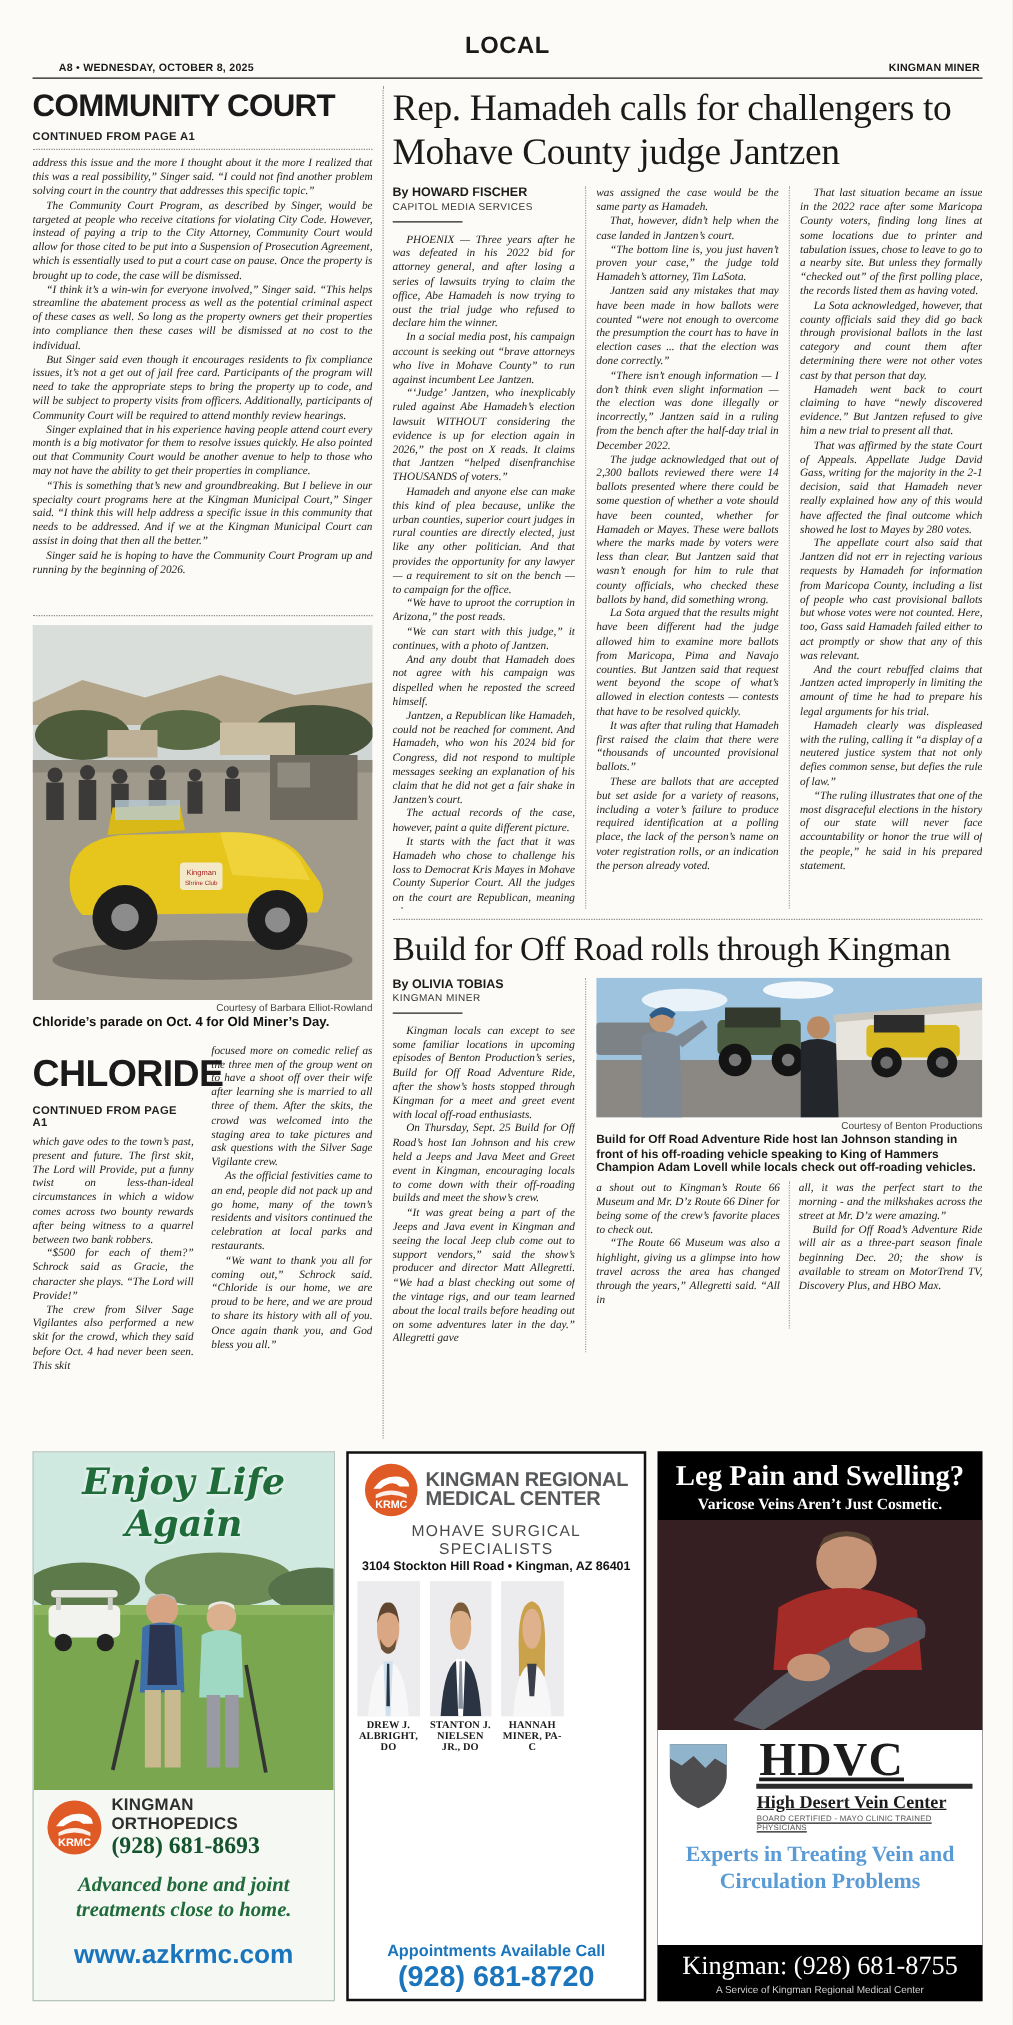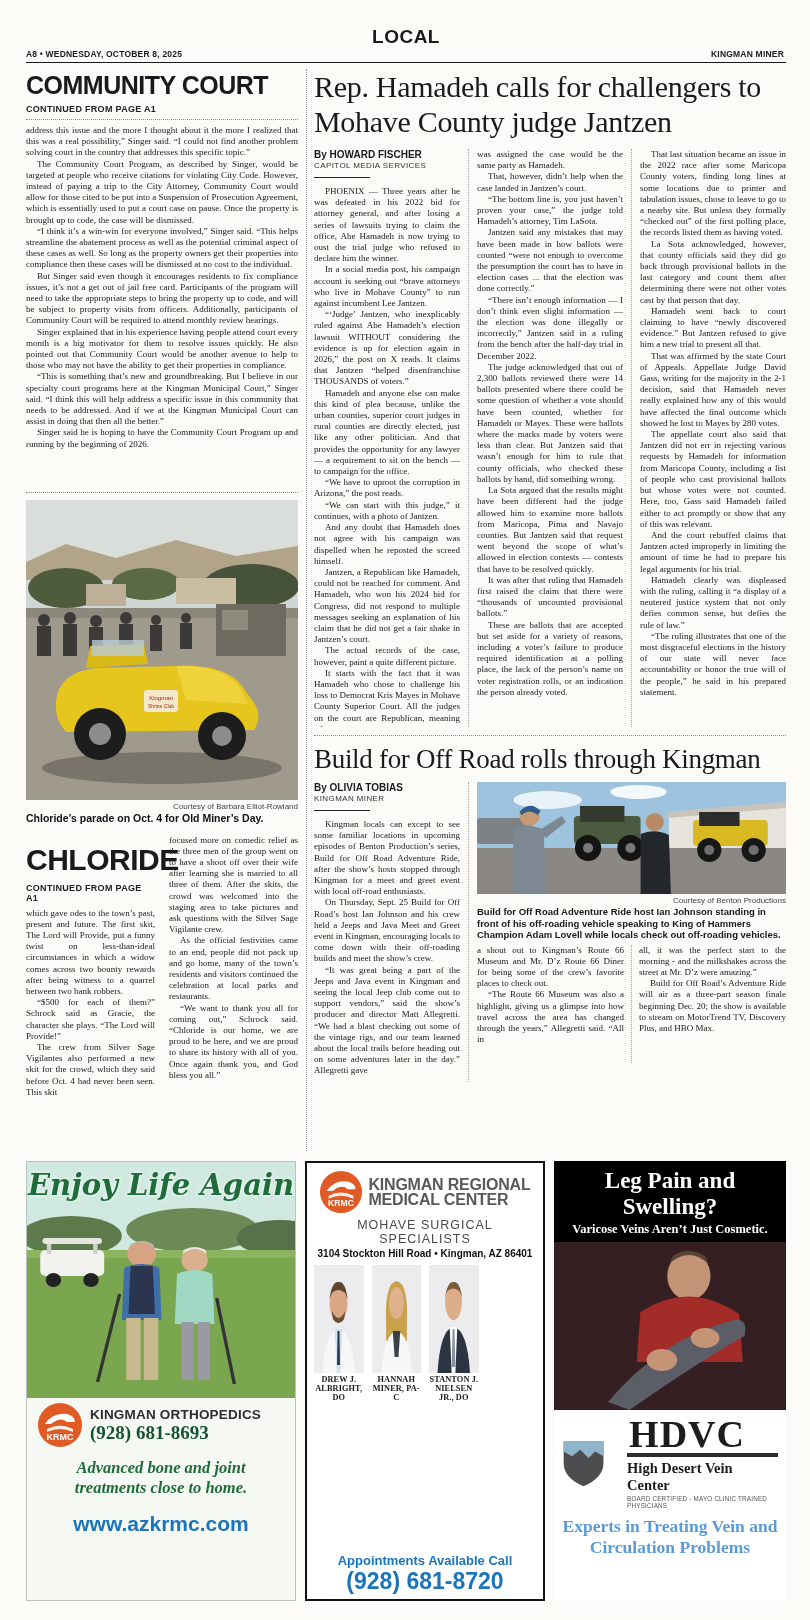--- a/index.html
+++ b/index.html
@@ -1,35 +1,35 @@
 <!DOCTYPE html>
 <html><head>
 <meta charset="utf-8">
 <style>
   html,body{margin:0;padding:0;background:#e9e7e2;}
   .page{position:relative;width:810px;height:1620px;margin:0 auto;background:#fcfbf8;
         box-sizing:border-box;padding:28px 24px 14px 26px;overflow:hidden;
         font-family:"Liberation Serif",serif;color:#1a1a1a;}
   
   .masthead{position:relative;height:34px;border-bottom:1.6px solid #1a1a1a;}
-  .mh-left{position:absolute;left:0;bottom:3px;font:700 8.5px "Liberation Sans",sans-serif;letter-spacing:.2px;}
+  .mh-left{position:absolute;left:21px;bottom:3px;font:700 8.5px "Liberation Sans",sans-serif;letter-spacing:.2px;}
   .mh-center{position:absolute;left:0;right:0;top:-2px;text-align:center;
              font:800 19px "Liberation Sans",sans-serif;letter-spacing:.5px;}
   .mh-right{position:absolute;right:2px;bottom:3px;font:700 8.5px "Liberation Sans",sans-serif;letter-spacing:.2px;}
   
   .main{display:flex;height:1088px;overflow:hidden;}
   .left-col{width:272px;flex:none;}
   .vdiv{flex:none;border-left:1px dotted #979797;margin:6px 7px 0 8px;}
   .right-col{flex:1;min-width:0;}
   
   .sec-title{font:800 25px/1 "Liberation Sans",sans-serif;letter-spacing:-.5px;margin:10px 0 6px;}
   .continued{font:700 9px "Liberation Sans",sans-serif;color:#222;letter-spacing:.3px;margin:0 0 5px;}
   .dotrule{border:0;border-top:1px dotted #8a8a8a;margin:5px 0;}
   .news-body{font-size:9px;line-height:11.2px;text-align:justify;overflow:hidden;}
-  .news-body p{margin:0;text-indent:11px;}
+  .news-body p{margin:0;text-indent:11px;font-style:italic;}
   .no-first-indent > p:first-child{text-indent:0;}
   .credit{font:400 8px "Liberation Sans",sans-serif;color:#444;text-align:right;margin:2px 0 1px;}
   .photo-caption{font:700 10.5px/12.5px "Liberation Sans",sans-serif;color:#111;margin:1px 0 4px;}
   .byline{font:800 10px "Liberation Sans",sans-serif;}
   .byline-org{font:400 8px "Liberation Sans",sans-serif;letter-spacing:.4px;color:#333;margin-top:1px;}
   .byline-rule{width:56px;border:0;border-top:1.5px solid #222;margin:7px 0 8px;}
   
   .cc-body{height:362px;}
   .parade-fig{margin:7px 0 0;height:300px;}
   .parade-fig svg{display:block;width:100%;height:100%;}
@@ -54,21 +54,21 @@
   .off-fig{height:112px;margin:0;}
   .off-fig svg{display:block;width:100%;height:100%;}
   .off-caption{font:700 9.5px/11.5px "Liberation Sans",sans-serif;margin:1px 0 4px;}
   .off-two{display:flex;height:118px;overflow:hidden;}
   .off-two .ncol{flex:1;min-width:0;overflow:hidden;}
   .off-two .ncol + .ncol{border-left:1px dotted #a5a5a5;padding-left:7px;margin-left:7px;}
   
   .ads{display:flex;gap:9px;margin-top:10px;height:440px;}
   .ad{box-sizing:border-box;overflow:hidden;}
   
-  .ad-ortho{width:270px;flex:none;border:1px solid #b9c4bd;background:#ddeee7;display:flex;flex-direction:column;}
+  .ad-ortho{width:242px;flex:none;border:1px solid #b9c4bd;background:#ddeee7;display:flex;flex-direction:column;}
   .ortho-head{font:700 italic 29px/34px "DejaVu Serif",serif;color:#1f6b3a;text-align:center;
               background:#cfe9e0;padding-top:6px;text-shadow:0 0 4px #fff;}
   .ortho-fig{height:196px;margin:0;}
   .ortho-fig svg{display:block;width:100%;height:100%;}
   .ortho-bottom{flex:1;background:#f6f8f4;text-align:center;padding-top:4px;}
   .ortho-brandrow{display:flex;align-items:center;justify-content:flex-start;gap:7px;padding:0 10px;text-align:left;}
   .ortho-name{font:700 13.5px "Liberation Sans",sans-serif;color:#2e2e2e;letter-spacing:.2px;}
   .ortho-phone{font:700 19px "Liberation Serif",serif;color:#14532d;}
   .ortho-tagline{font:700 italic 16.5px/20px "Liberation Serif",serif;color:#1f6b3a;margin:10px 12px 0;}
   .ortho-web{font:700 21px "Liberation Sans",sans-serif;color:#1b75bc;margin-top:14px;}
@@ -86,21 +86,21 @@
   .surg-cta{font:700 13px "Liberation Sans",sans-serif;color:#1b75bc;margin-top:4px;}
   .surg-phone{font:700 23px "Liberation Sans",sans-serif;color:#1b75bc;}
   
   .ad-vein{flex:1;background:#000;display:flex;flex-direction:column;}
   .vein-head{color:#fff;text-align:center;padding:7px 4px 5px;}
   .vein-h1{font:700 23px "Liberation Serif",serif;}
   .vein-h2{font:700 12.5px "Liberation Serif",serif;margin-top:2px;}
   .vein-fig{height:168px;margin:0;}
   .vein-fig svg{display:block;width:100%;height:100%;}
   .vein-white{background:#fff;flex:1;padding:6px 8px 2px;}
-  .hdvc-row{display:flex;align-items:center;gap:22px;justify-content:center;}
+  .hdvc-row{display:flex;align-items:flex-start;gap:22px;justify-content:center;text-decoration:underline;}
   .hdvc-big{font:700 38px/36px "Liberation Serif",serif;color:#1c1c1c;border-bottom:4px solid #2b2b2b;
             letter-spacing:1px;padding:0 2px 1px;}
   .hdvc-name{font:700 14.5px "Liberation Serif",serif;color:#1c1c1c;margin-top:3px;}
   .hdvc-cert{font:400 6.3px "Liberation Sans",sans-serif;color:#555;letter-spacing:.2px;margin-top:1px;}
   .vein-tagline{font:700 17.5px/21px "Liberation Serif",serif;color:#5b9bd5;text-align:center;margin-top:7px;}
   .vein-bar{background:#000;color:#fff;text-align:center;padding:4px 0 5px;}
   .vein-phone{font:400 21px "Liberation Serif",serif;}
   .vein-svc{font:400 8px "Liberation Sans",sans-serif;color:#cfcfcf;margin-top:2px;}
 </style>
 </head>
@@ -406,37 +406,37 @@
             <path d="M38,46 Q52,60 66,46 L64,54 Q52,62 40,54 Z" fill="#6b5138"></path>
             <path d="M18,108 Q24,66 52,64 Q81,66 87,108 Z" fill="#f7f7f7"></path>
             <path d="M44,64 L60,64 L56,108 L48,108 Z" fill="#cfe0ee"></path>
             <path d="M50,66 L54,66 L55,100 L49,100 Z" fill="#2a3340"></path>
           </svg>
           <figcaption>DREW J. ALBRIGHT, DO</figcaption>
         </figure>
         <figure class="doc">
           <svg viewBox="0 0 105 108" preserveAspectRatio="none">
             <rect width="105" height="108" fill="#ececee"></rect>
-            <path d="M30,60 Q26,18 52,16 Q78,18 74,60 L74,76 L30,76 Z" fill="#c9a24b"></path>
-            <circle cx="52" cy="38" r="16" fill="#dfb28d"></circle>
-            <path d="M20,108 Q26,68 52,66 Q79,68 85,108 Z" fill="#f7f7f7"></path>
-            <path d="M44,66 L60,66 L56,92 L48,92 Z" fill="#3b3f4a"></path>
-          </svg>
-          <figcaption>HANNAH MINER, PA-C</figcaption>
-        </figure>
-        <figure class="doc">
-          <svg viewBox="0 0 105 108" preserveAspectRatio="none">
-            <rect width="105" height="108" fill="#ececee"></rect>
             <circle cx="52" cy="37" r="18" fill="#dcae88"></circle>
             <path d="M34,32 Q40,16 52,17 Q65,16 70,32 L64,26 Q52,21 39,26 Z" fill="#7a5b3a"></path>
             <path d="M18,108 Q24,64 52,62 Q81,64 87,108 Z" fill="#2b3442"></path>
             <path d="M44,62 L60,62 L56,108 L48,108 Z" fill="#fff"></path>
             <path d="M50,64 L54,64 L56,102 L48,102 Z" fill="#8a92a0"></path>
           </svg>
           <figcaption>STANTON J. NIELSEN JR., DO</figcaption>
+        </figure>
+        <figure class="doc">
+          <svg viewBox="0 0 105 108" preserveAspectRatio="none">
+            <rect width="105" height="108" fill="#ececee"></rect>
+            <path d="M30,60 Q26,18 52,16 Q78,18 74,60 L74,76 L30,76 Z" fill="#c9a24b"></path>
+            <circle cx="52" cy="38" r="16" fill="#dfb28d"></circle>
+            <path d="M20,108 Q26,68 52,66 Q79,68 85,108 Z" fill="#f7f7f7"></path>
+            <path d="M44,66 L60,66 L56,92 L48,92 Z" fill="#3b3f4a"></path>
+          </svg>
+          <figcaption>HANNAH MINER, PA-C</figcaption>
         </figure>
       </div>
       <div class="surg-cta">Appointments Available Call</div>
       <div class="surg-phone">(928) 681-8720</div>
     </div>
 
     <div class="ad ad-vein">
       <div class="vein-head">
         <div class="vein-h1">Leg Pain and Swelling?</div>
         <div class="vein-h2">Varicose Veins Aren’t Just Cosmetic.</div>
@@ -460,15 +460,19 @@
             <path d="M2,4 L50,4 L50,22 L40,16 L32,24 L22,14 L12,22 L2,16 Z" fill="#8fb4cc"></path>
           </svg>
           <div class="hdvc-text">
             <div class="hdvc-big">HDVC</div>
             <div class="hdvc-name">High Desert Vein Center</div>
             <div class="hdvc-cert">BOARD CERTIFIED - MAYO CLINIC TRAINED PHYSICIANS</div>
           </div>
         </div>
         <div class="vein-tagline">Experts in Treating Vein and Circulation Problems</div>
       </div>
+      <div class="vein-bar">
+        <div class="vein-phone">Kingman: (928) 681-8755</div>
+        <div class="vein-svc">A Service of Kingman Regional Medical Center</div>
+      </div>
     </div>
   </div>
 </div>
 
 </body></html>

